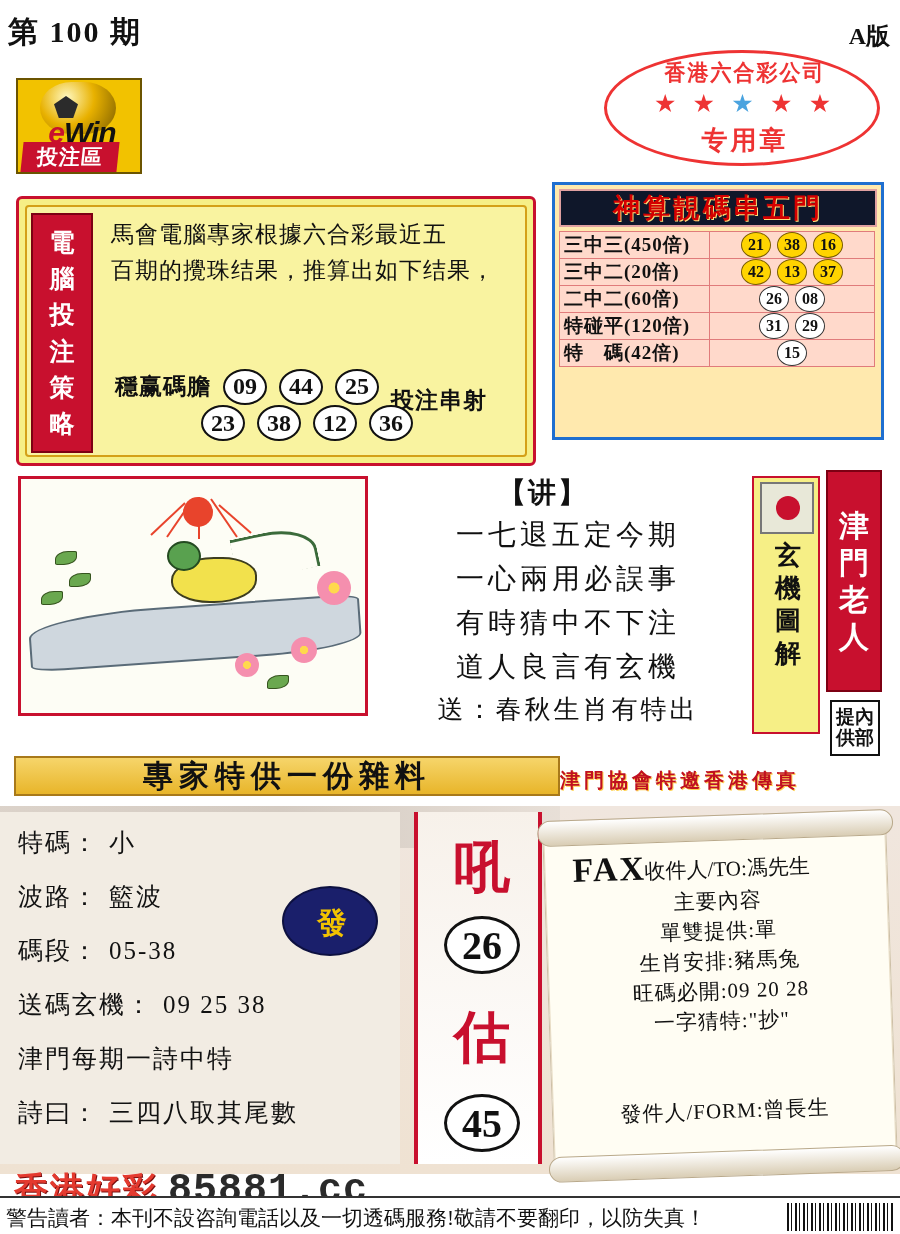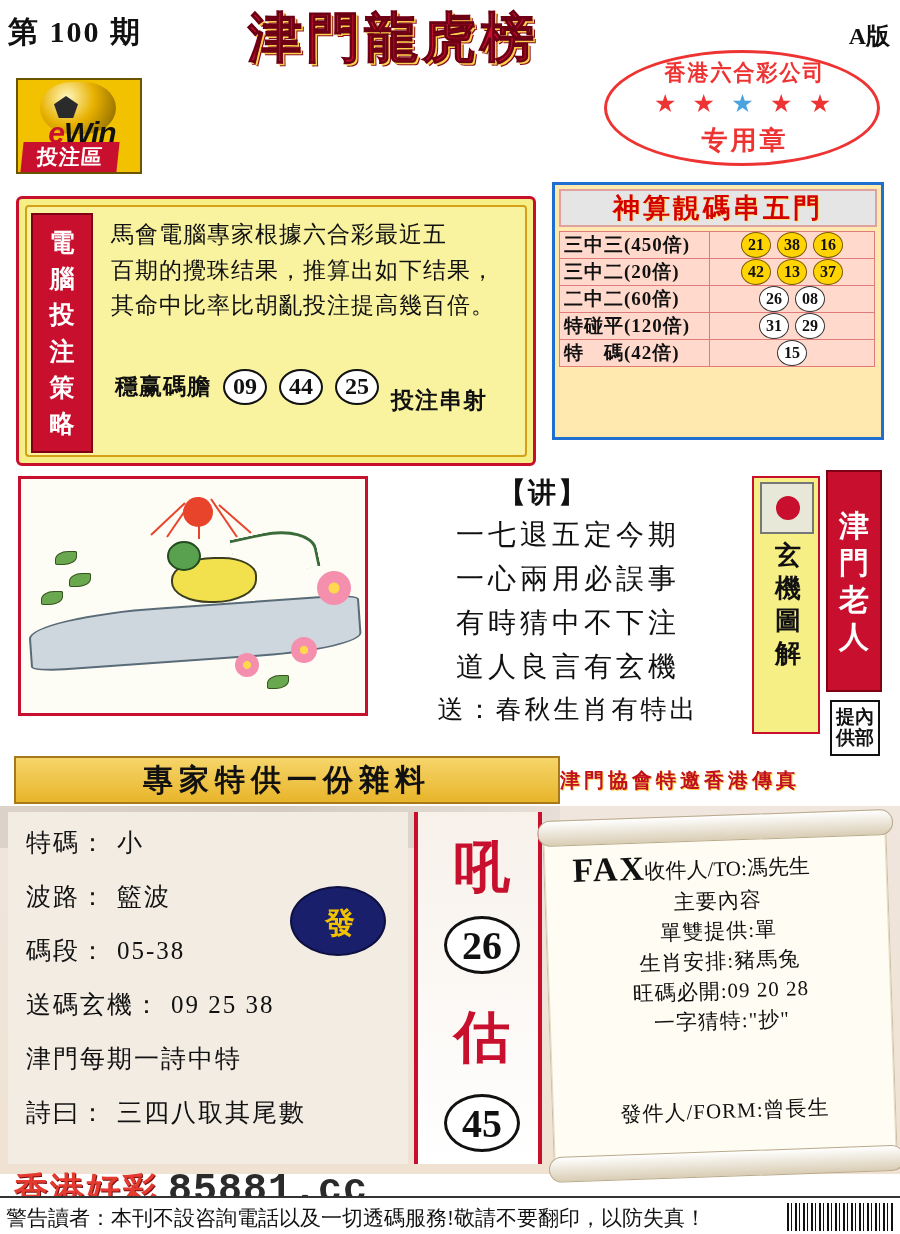--- a/index.html
+++ b/index.html
@@ -118,21 +118,21 @@
     font-size:24px; font-weight:bold; color:#111;
     font-family:"Liberation Serif", serif;
   }
   
   .rtable {
     position:absolute; left:552px; top:182px; width:332px; height:258px;
     background:#ffe9ae; border:3px solid #1f6fd0;
   }
   .rtable .band {
     position:absolute; left:4px; top:4px; right:4px; height:38px;
-    background:#e5e5e5; border:2px solid #e0a0a0;
+    background:#0f172a; border:2px solid #e0a0a0;
     display:flex; align-items:center; justify-content:center;
   }
   .rtable .band span {
     font-size:27px; font-weight:bold; color:#d40000; letter-spacing:3px;
     text-shadow:1px 1px 0 #ffdf7a;
   }
   .rtable table {
     position:absolute; left:4px; top:46px; right:4px;
     border-collapse:collapse; width:316px;
   }
@@ -240,21 +240,21 @@
     color:#ffffff; font-size:30px; font-weight:bold; line-height:1.1;
   }
   .vbox3 {
     position:absolute; left:830px; top:700px; width:50px; height:56px;
     border:2px solid #111; background:#fff;
     display:flex; flex-direction:column; align-items:center; justify-content:center;
     font-size:19px; color:#111; line-height:1.1; font-weight:bold;
   }
   
   .bannerL {
-    position:absolute; left:14px; top:756px; width:546px; height:48px;
+    position:absolute; left:14px; top:756px; width:546px; height:40px;
     background:linear-gradient(#f6d56a,#e8b52a);
     border:2px solid #a8791a;
     display:flex; align-items:center; justify-content:center;
   }
   .bannerL span {
     font-size:30px; font-weight:bold; color:#111; letter-spacing:6px;
   }
   .bannerR {
     position:absolute; left:470px; top:756px; width:420px; height:48px;
     display:flex; align-items:center; justify-content:center;
@@ -262,21 +262,21 @@
   .bannerR span {
     font-size:20px; font-weight:bold; color:#c01020; letter-spacing:4px;
     text-shadow:1px 1px 0 #ffd24d;
   }
   
   .botwrap {
     position:absolute; left:0; top:806px; width:900px; height:368px;
     background:linear-gradient(#f0e6de,#efe2d2);
   }
   .infoBox {
-    position:absolute; left:8px; top:812px; width:400px; height:352px;
+    position:absolute; left:0; top:812px; width:400px; height:352px;
     background:#f2ece3;
   }
   .infoBox .row {
     position:absolute; left:18px; font-size:25px; color:#111;
     letter-spacing:2px; white-space:nowrap;
   }
   .infoBox .row .v { margin-left:10px; }
   .infoBox .r1 { top:14px; }
   .infoBox .r2 { top:68px; }
   .infoBox .r3 { top:122px; }
@@ -380,21 +380,20 @@
     opacity:.85;
   }
 </style>
 </head>
 <body>
 
 <div class="page">
 
   <div class="hdr">
     <div class="issue">第 100 期</div>
-    <div class="main-title">津門龍虎榜</div>
     <div class="edition">A版</div>
   </div>
 
   <div class="logo">
     <div class="ball"></div>
     <div class="ewin">
       <span class="e">e</span><span>Win</span>
     </div>
     <div class="zone">投注區</div>
   </div>
@@ -417,28 +416,33 @@
       <span>電</span>
         <span>腦</span>
         <span>投</span>
         <span>注</span>
         <span>策</span>
         <span>略</span>
     </div>
     <div class="txt">
       <div>馬會電腦專家根據六合彩最近五</div>
       <div>百期的攪珠结果，推算出如下结果，</div>
-      <div>其命中比率比胡亂投注提高幾百倍。</div>
     </div>
     <div class="ballrow r1">
       <span class="lbl-left">穩赢碼膽</span>
       <span class="num">09</span>
       <span class="num">44</span>
       <span class="num">25</span>
       <span class="lbl-right">投注串射</span>
+    </div>
+    <div class="ballrow r2">
+      <span class="num">23</span>
+      <span class="num">38</span>
+      <span class="num">12</span>
+      <span class="num">36</span>
     </div>
   </div>
 
   <div class="rtable">
     <div class="band">
       <span>神算靚碼串五門</span>
     </div>
     <table>
       <tbody>
           <tr>

